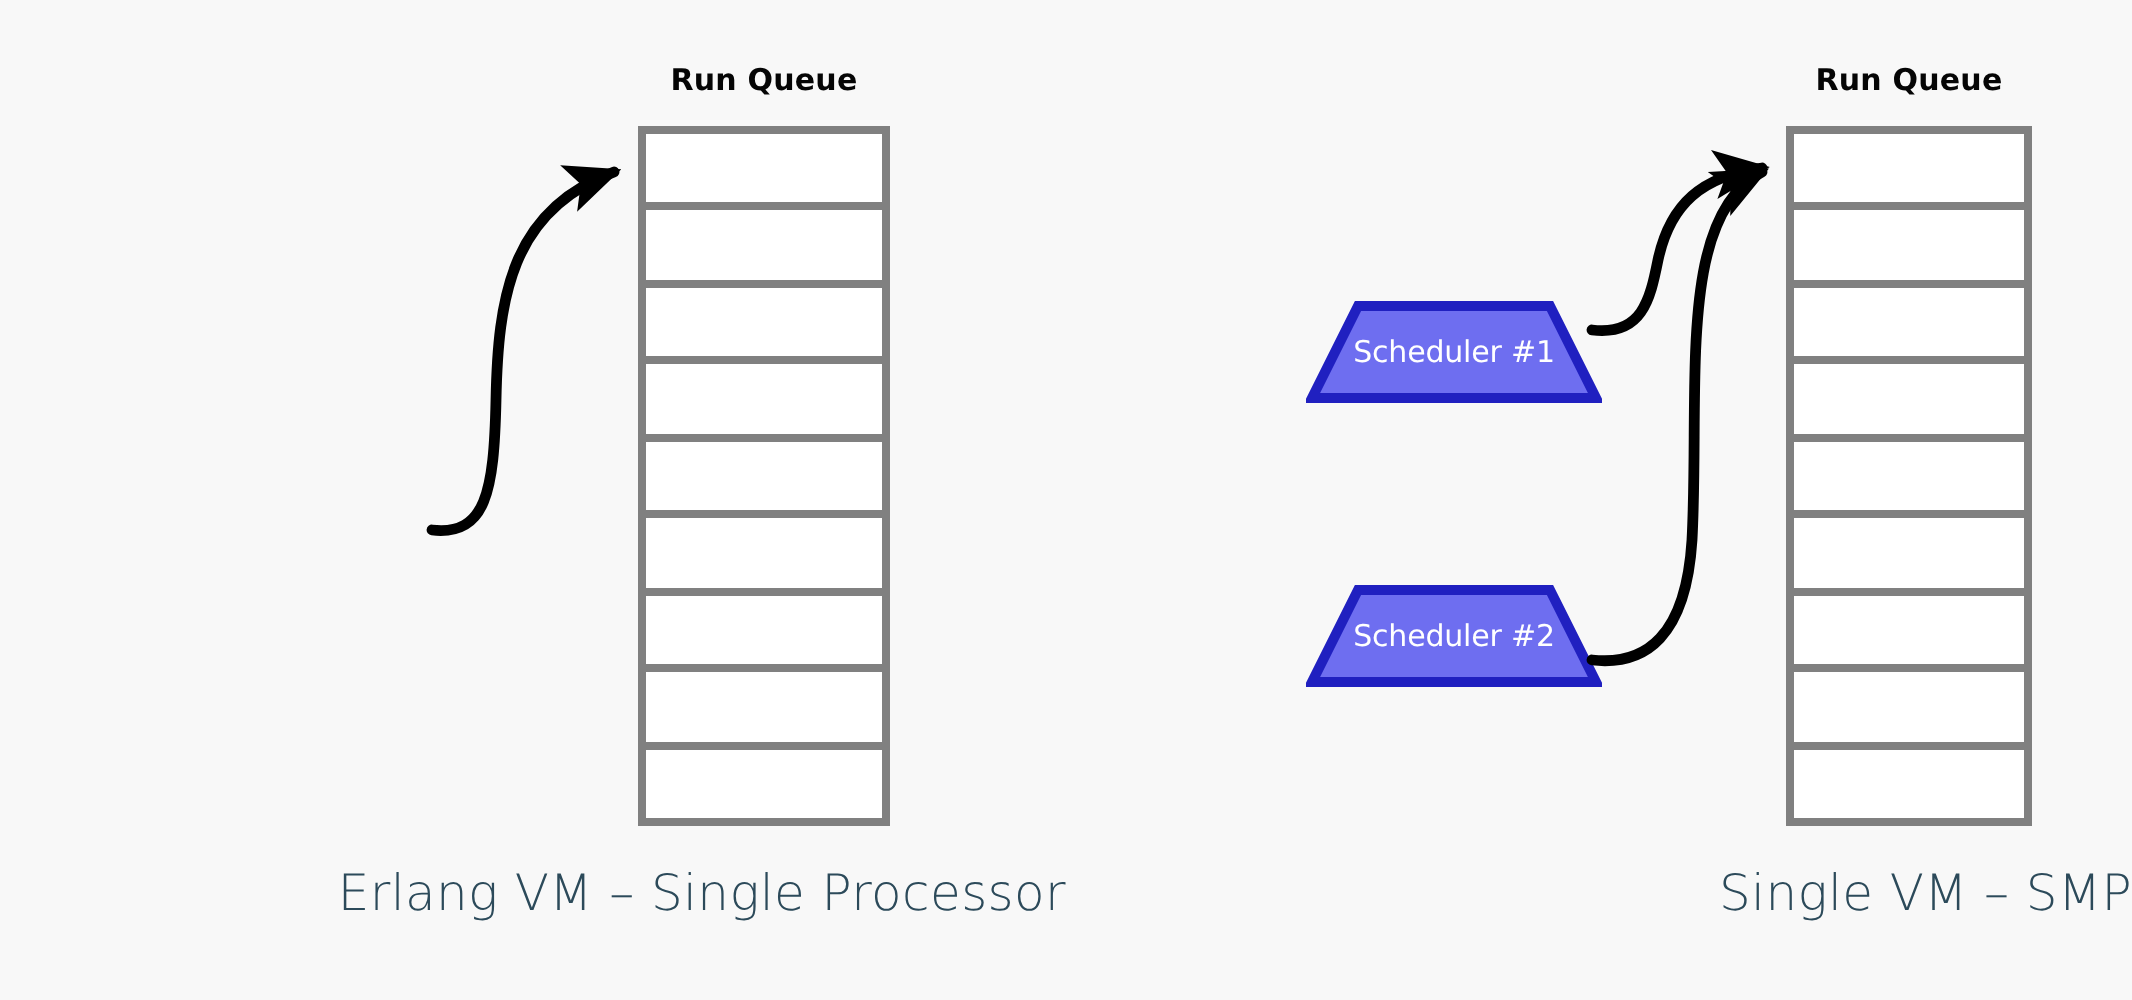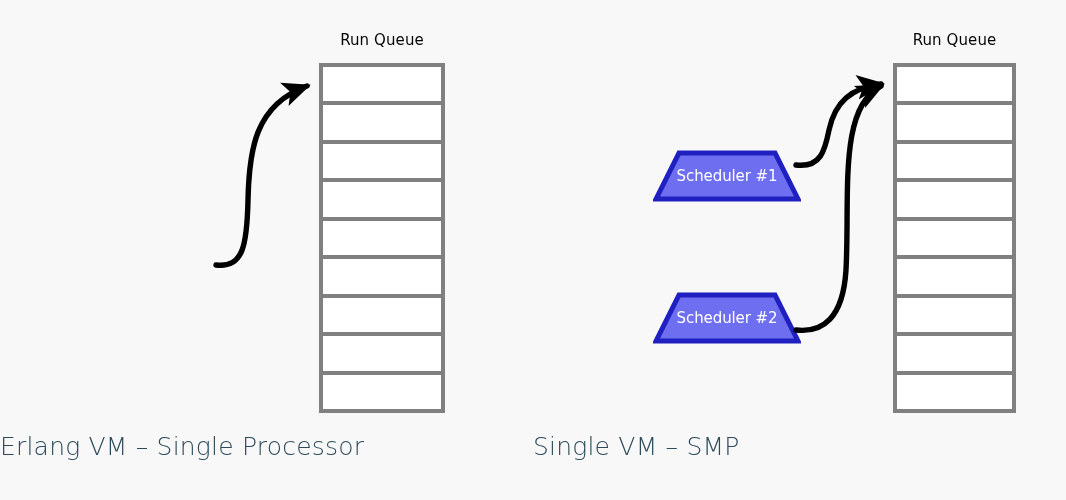--- a/index.html
+++ b/index.html
@@ -27,21 +27,21 @@
     height: 500px;
   }
   #panel-left  { left: 0; }
   #panel-right { left: 533px; }
 
   
   .queue-label {
     position: absolute;
     font-family: "DejaVu Sans", sans-serif;
     font-size: 15px;
-    font-weight: 400;
+    font-weight: 700;
     color: #050505;
     white-space: nowrap;
     text-align: center;
     letter-spacing: 0.1px;
   }
   .queue {
     position: absolute;
     display: flex;
     flex-direction: column;
     box-sizing: border-box;
@@ -88,21 +88,21 @@
     width: 533px;
     height: 500px;
     pointer-events: none;
   }
 
   
   .caption {
     position: absolute;
     left: 0;
     width: 533px;
-    text-align: left;
+    text-align: right;
     font-family: "DejaVu Sans", sans-serif;
     font-size: 25px;
     font-weight: 300;
     color: #2c4a5a;
     white-space: nowrap;
     letter-spacing: 0.2px;
   }
 </style>
 </head>
 <body style="background: rgb(248, 248, 248);">

